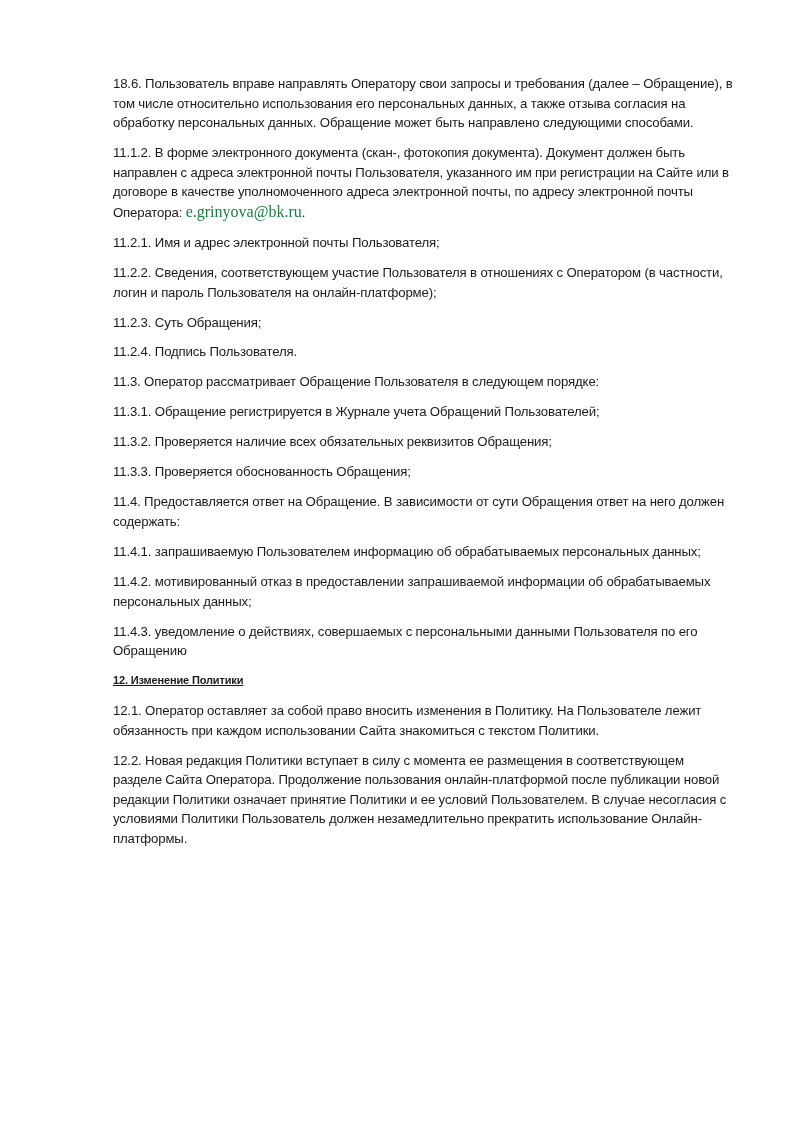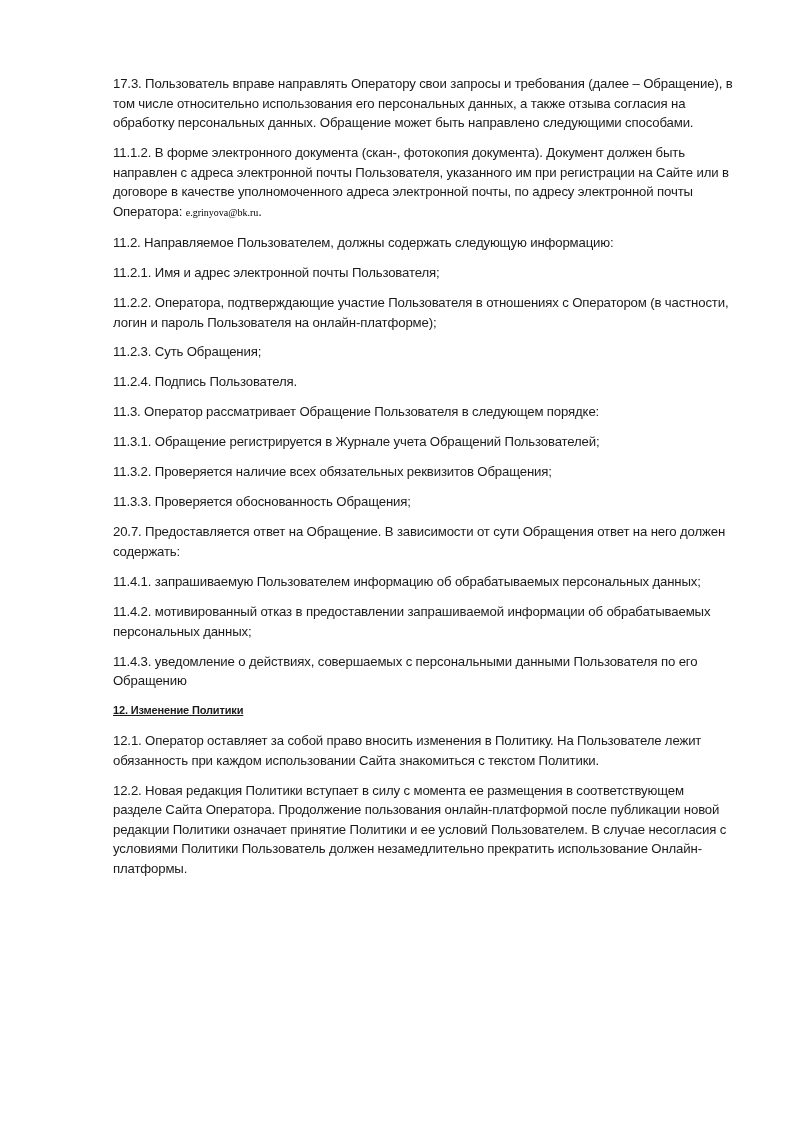--- a/index.html
+++ b/index.html
@@ -5,37 +5,36 @@
   html, body { margin: 0; padding: 0; background: #ffffff; }
   body { width: 794px; height: 1123px; position: relative; overflow: hidden; }
   .page {
     position: absolute; left: 113px; top: 74px; width: 620px;
     font-family: "Liberation Sans", "DejaVu Sans", sans-serif;
     font-size: 13.2px; line-height: 19.6px; color: #1a1a1a;
     letter-spacing: -0.15px;
   }
   .p { margin: 0 0 10.4px 0; }
   .h { font-weight: bold; margin: 0 0 10.4px 0; font-size: 11px; text-decoration: underline; }
-  .link { color: #000000; font-family: "Liberation Serif", "DejaVu Serif", serif; font-size: 10px; letter-spacing: 0; }
+  .link { color: #15803d; font-family: "Liberation Serif", "DejaVu Serif", serif; font-size: 16px; letter-spacing: 0; }
 </style>
 </head>
 <body>
 
 <div class="page">
-  <p class="p">17.3. Пользователь вправе направлять Оператору свои запросы и требования (далее – Обращение), в том числе относительно использования его персональных данных, а также отзыва согласия на обработку персональных данных. Обращение может быть направлено следующими способами.</p>
+  <p class="p">18.6. Пользователь вправе направлять Оператору свои запросы и требования (далее – Обращение), в том числе относительно использования его персональных данных, а также отзыва согласия на обработку персональных данных. Обращение может быть направлено следующими способами.</p>
   <p class="p"><span>11.1.2. В форме электронного документа (скан-, фотокопия документа). Документ должен быть направлен с адреса электронной почты Пользователя, указанного им при регистрации на Сайте или в договоре в качестве уполномоченного адреса электронной почты, по адресу электронной почты Оператора: </span><a class="link">e.grinyova@bk.ru</a><span>.</span></p>
-  <p class="p">11.2. Направляемое Пользователем, должны содержать следующую информацию:</p>
   <p class="p">11.2.1. Имя и адрес электронной почты Пользователя;</p>
-  <p class="p">11.2.2. Оператора, подтверждающие участие Пользователя в отношениях с Оператором (в частности, логин и пароль Пользователя на онлайн-платформе);</p>
+  <p class="p">11.2.2. Сведения, соответствующем участие Пользователя в отношениях с Оператором (в частности, логин и пароль Пользователя на онлайн-платформе);</p>
   <p class="p">11.2.3. Суть Обращения;</p>
   <p class="p">11.2.4. Подпись Пользователя.</p>
   <p class="p">11.3. Оператор рассматривает Обращение Пользователя в следующем порядке:</p>
   <p class="p">11.3.1. Обращение регистрируется в Журнале учета Обращений Пользователей;</p>
   <p class="p">11.3.2. Проверяется наличие всех обязательных реквизитов Обращения;</p>
   <p class="p">11.3.3. Проверяется обоснованность Обращения;</p>
-  <p class="p">20.7. Предоставляется ответ на Обращение. В зависимости от сути Обращения ответ на него должен содержать:</p>
+  <p class="p">11.4. Предоставляется ответ на Обращение. В зависимости от сути Обращения ответ на него должен содержать:</p>
   <p class="p">11.4.1. запрашиваемую Пользователем информацию об обрабатываемых персональных данных;</p>
   <p class="p">11.4.2. мотивированный отказ в предоставлении запрашиваемой информации об обрабатываемых персональных данных;</p>
   <p class="p">11.4.3. уведомление о действиях, совершаемых с персональными данными Пользователя по его Обращению</p>
   <h2 class="h">12. Изменение Политики</h2>
   <p class="p">12.1. Оператор оставляет за собой право вносить изменения в Политику. На Пользователе лежит обязанность при каждом использовании Сайта знакомиться с текстом Политики.</p>
   <p class="p">12.2. Новая редакция Политики вступает в силу с момента ее размещения в соответствующем разделе Сайта Оператора. Продолжение пользования онлайн-платформой после публикации новой редакции Политики означает принятие Политики и ее условий Пользователем. В случае несогласия с условиями Политики Пользователь должен незамедлительно прекратить использование Онлайн-платформы.</p>
 </div>
 
 </body></html>

